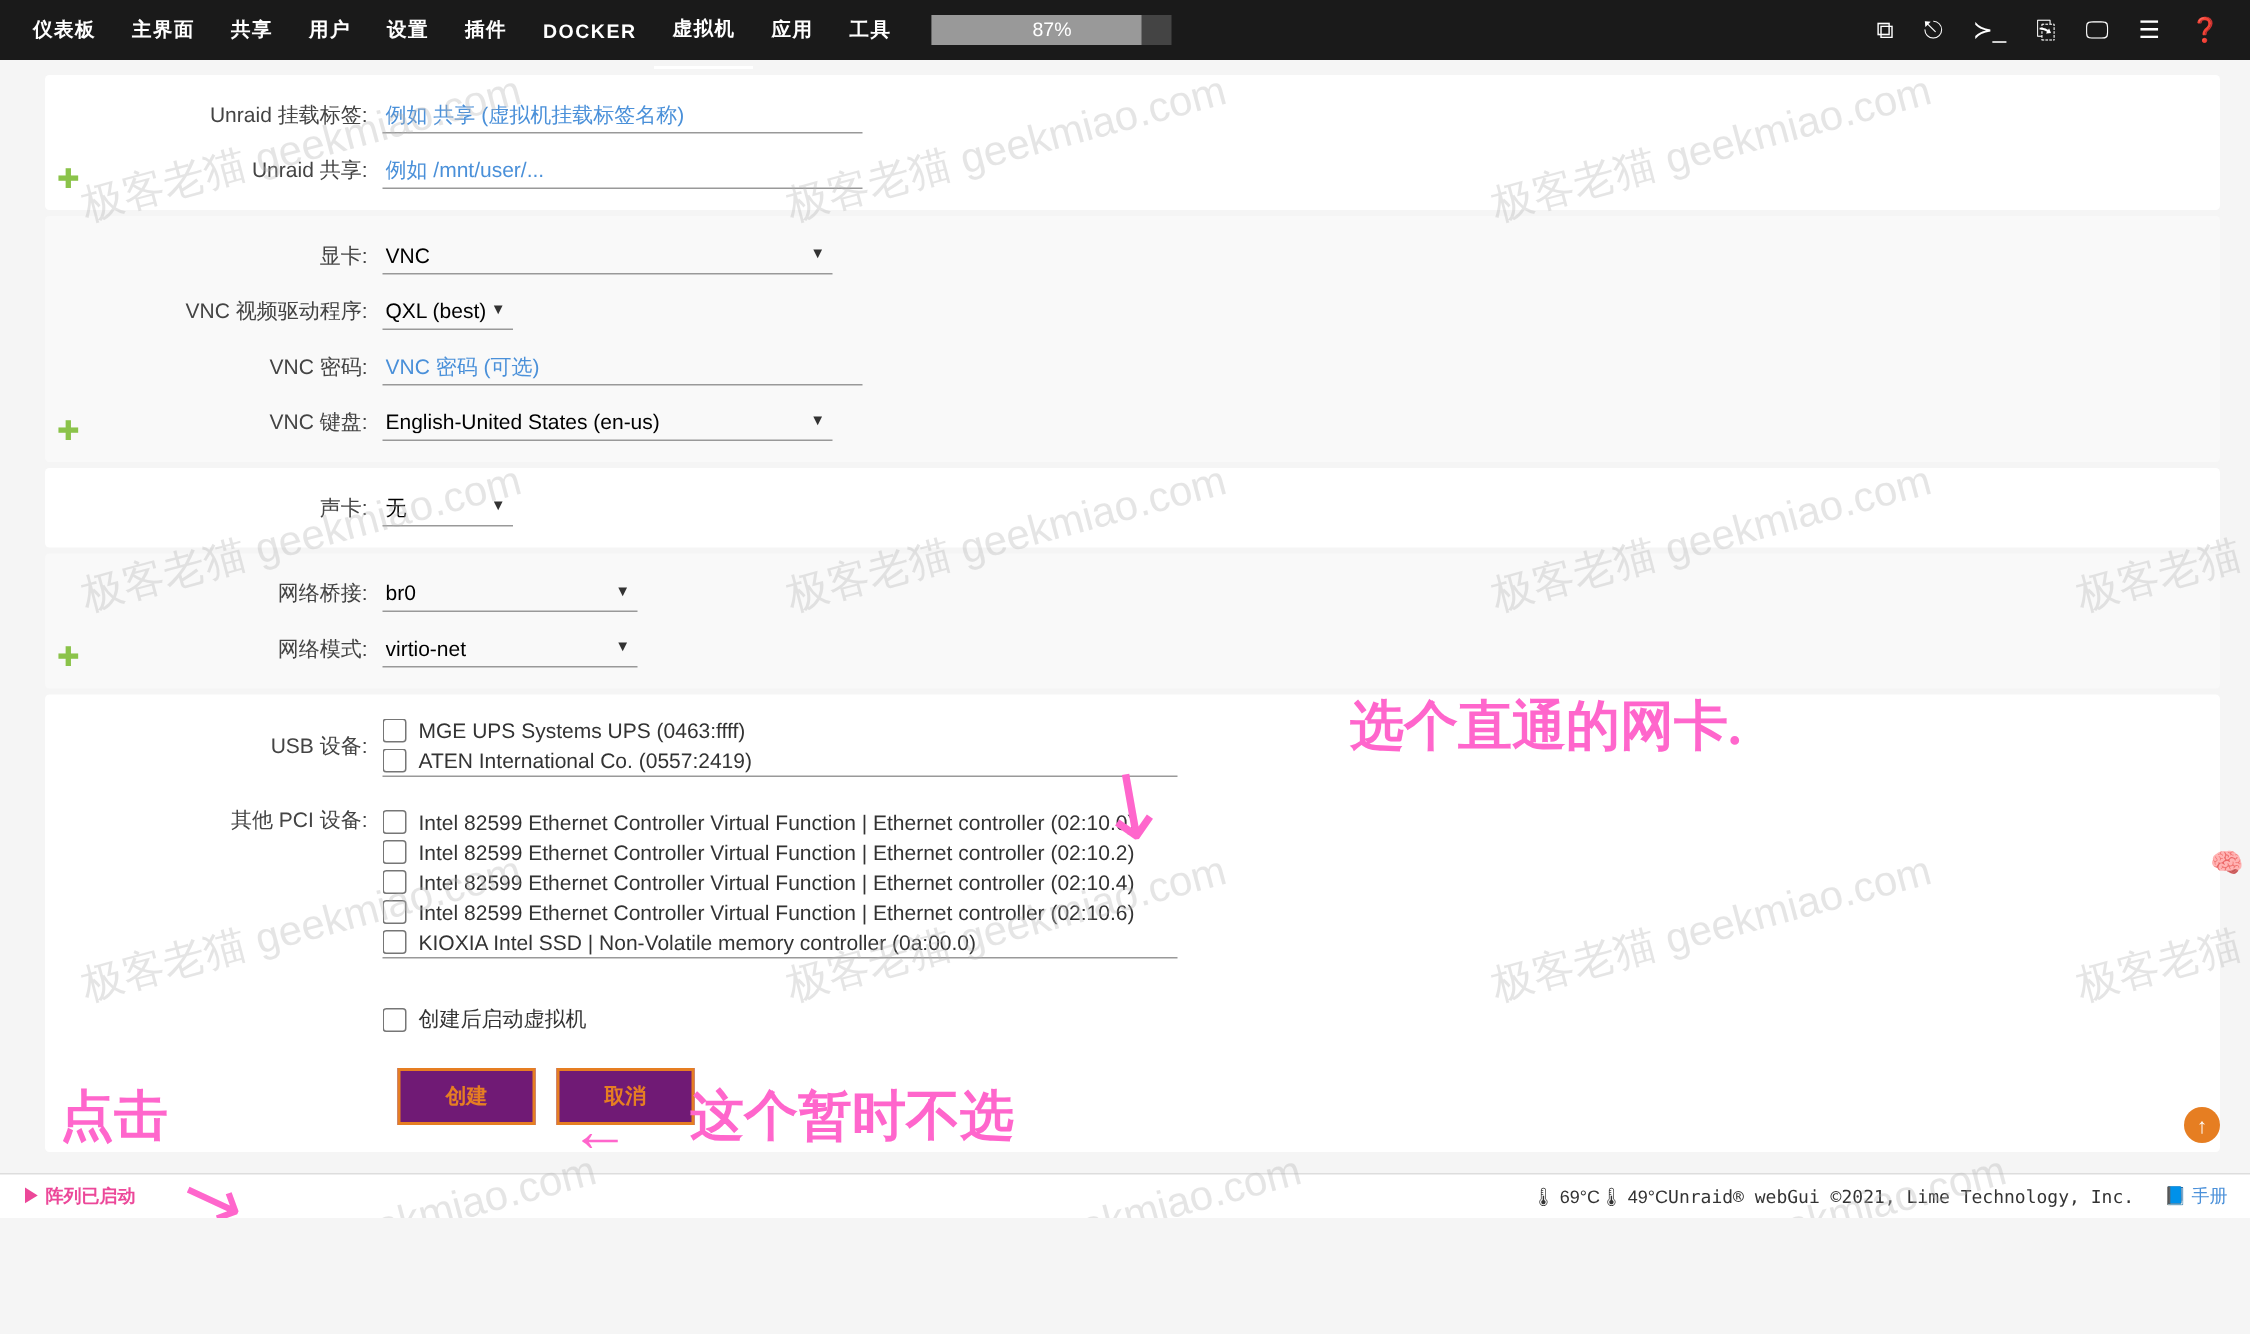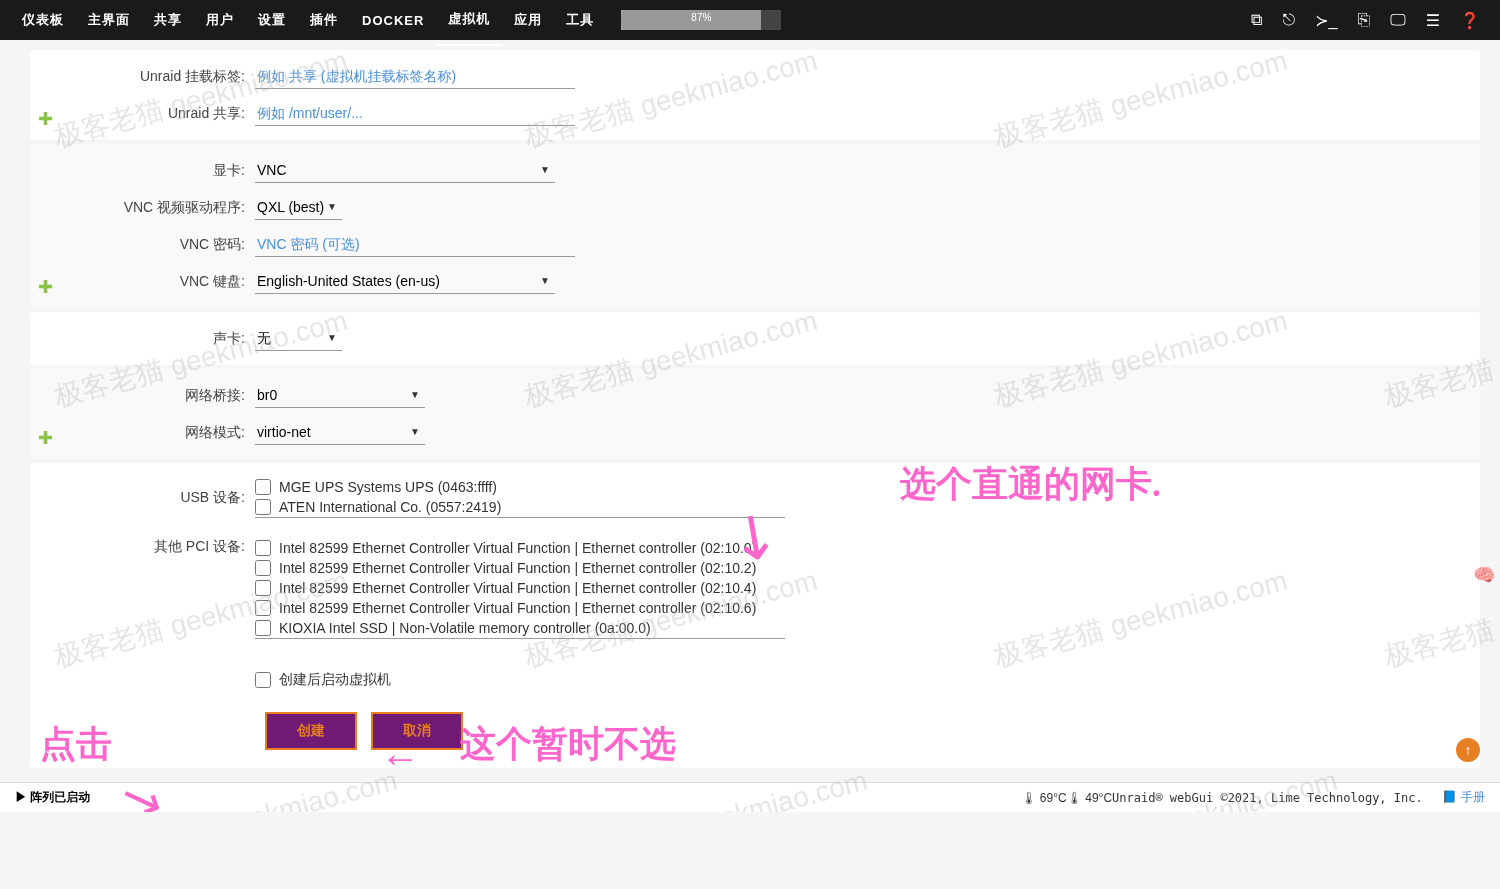--- a/index.html
+++ b/index.html
@@ -3,21 +3,21 @@
 <meta charset="utf-8">
 <style>
 * { box-sizing: border-box; margin: 0; padding: 0; }
 body { font-family: Arial, sans-serif; font-size: 14px; background: #f5f5f5; color: #333; width: 1500px; }
 .topnav { background: #1a1a1a; color: #fff; display: flex; align-items: center; padding: 0 10px; height: 40px; }
 .topnav-item { color: #fff; padding: 0 12px; height: 52px; display: flex; align-items: center; cursor: pointer; font-weight: bold; font-size: 13px; letter-spacing: 1px; }
 .topnav-item.active { border-bottom: 2px solid #fff; }
 .topnav-spacer { flex: 1; }
 .progress-wrap { background: #444; width: 160px; height: 20px; position: relative; margin: 0 15px; }
 .progress-fill { background: #999; height: 100%; width: 87%; }
-.progress-text { position: absolute; top: 2px; left: 0; right: 0; text-align: center; font-size: 10px; color: #fff; }
+.progress-text { position: absolute; top: 2px; left: 0; right: 0; text-align: center; font-size: 13px; color: #fff; }
 .topnav-icon { color: #fff; padding: 0 10px; cursor: pointer; font-size: 16px; }
 .form-area { padding: 10px 20px 10px 30px; }
 .section { background: #fff; border-radius: 3px; margin-bottom: 4px; padding: 8px 0; position: relative; }
 .section.alt { background: #f9f9f9; }
 .add-dot { position: absolute; left: 8px; bottom: 10px; color: #8bc34a; font-size: 18px; cursor: pointer; }
 .row { display: flex; align-items: center; padding: 6px 0; }
 .label { width: 225px; text-align: right; padding-right: 10px; color: #444; }
 .field { flex: 1; }
 .text-input { border: none; border-bottom: 1px solid #999; padding: 4px 2px; width: 320px; background: transparent; font-size: 14px; }
 .text-input::placeholder { color: #4a90d9; }
@@ -26,21 +26,21 @@
 .select-wrap { position: relative; display: inline-block; }
 .select-arrow { position: absolute; right: 5px; top: 6px; pointer-events: none; font-size: 10px; }
 .select-wrap.narrow .select-input { width: 87px; }
 .select-wrap.mid .select-input { width: 170px; }
 .refresh-icon { color: #4a90d9; cursor: pointer; margin-left: 80px; font-size: 16px; }
 .check-row { display: flex; align-items: center; padding: 2px 0; }
 .check-row input[type=checkbox] { width: 16px; height: 16px; margin-right: 8px; }
 .btn-row { padding: 15px 0 10px 235px; }
 .btn { display: inline-block; padding: 8px 30px; border: 2px solid #e67e22; color: #e67e22; background: #701a75; cursor: pointer; font-size: 14px; margin-right: 10px; font-weight: bold; }
 .footer { display: flex; align-items: center; padding: 6px 15px; font-size: 12px; background: #fff; border-top: 1px solid #ddd; }
-.footer-left { color: #000000; font-weight: bold; }
+.footer-left { color: #ec4899; font-weight: bold; }
 .footer-spacer { flex: 1; }
 .footer-temp { margin: 0 0; }
 .footer-right { font-family: monospace; }
 .footer-link { color: #4a90d9; cursor: pointer; margin-left: 20px; }
 .scroll-top { position: absolute; right: 20px; bottom: 50px; background: #e67e22; color: #fff; width: 24px; height: 24px; border-radius: 12px; display: flex; align-items: center; justify-content: center; cursor: pointer; }
 .side-badge { position: absolute; right: 0; top: 560px; width: 30px; height: 30px; border-radius: 15px 0 0 15px; display: flex; align-items: center; justify-content: center; cursor: pointer; font-size: 18px; }
 .container { position: relative; }
 .wm { position: absolute; color: rgba(180,180,180,0.35); font-size: 28px; transform: rotate(-15deg); pointer-events: none; white-space: nowrap; }
 .anno { position: absolute; color: #ff66cc; pointer-events: none; font-family: cursive; }
 .anno-text { font-size: 36px; font-weight: bold; }

